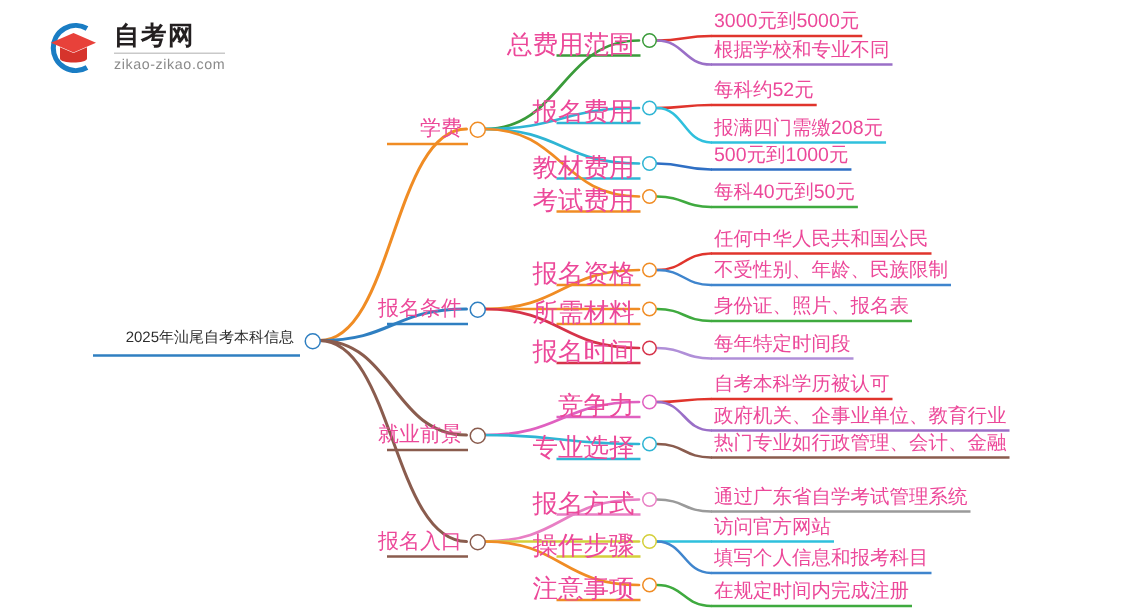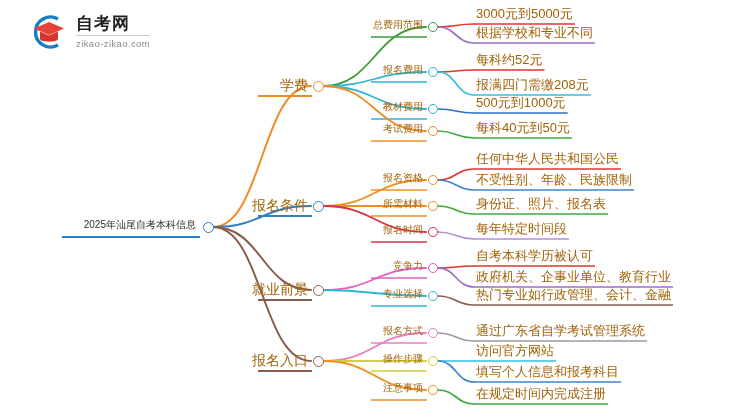--- a/index.html
+++ b/index.html
@@ -15,25 +15,25 @@
 
   
   .logo{position:absolute;left:28px;top:12px;display:flex;align-items:center;gap:6px;}
   .logo-mark{position:relative;width:42px;height:40px;}
   .logo-text{display:flex;flex-direction:column;line-height:1;}
   .logo-title{font-size:17px;font-weight:bold;color:#231f20;letter-spacing:1px;
               border-bottom:1px solid #c9c9c9;padding-bottom:3px;}
   .logo-sub{font-size:9.5px;color:#8a8a8a;letter-spacing:.4px;margin-top:3px;}
 
   
-  .node{position:absolute;white-space:nowrap;color:#a16207;}
+  .node{position:absolute;white-space:nowrap;color:#ec4899;}
   .node span{display:inline-block;padding-bottom:1px;}
   .root{font-size:10px;color:#2d2d2d;}
   .lvl1{font-size:14px;}
-  .lvl2{font-size:10px;}
+  .lvl2{font-size:17px;}
   .leaf{font-size:13px;}
   .circ{position:absolute;border-radius:50%;background:#fff;box-sizing:border-box;}
 </style>
 </head>
 <body>
 
 <div id="stage">
 
   <svg id="wires">
       <path d="M 62 237 L 200 237" fill="none" stroke="#2f7fc1" stroke-width="1.8"></path>

